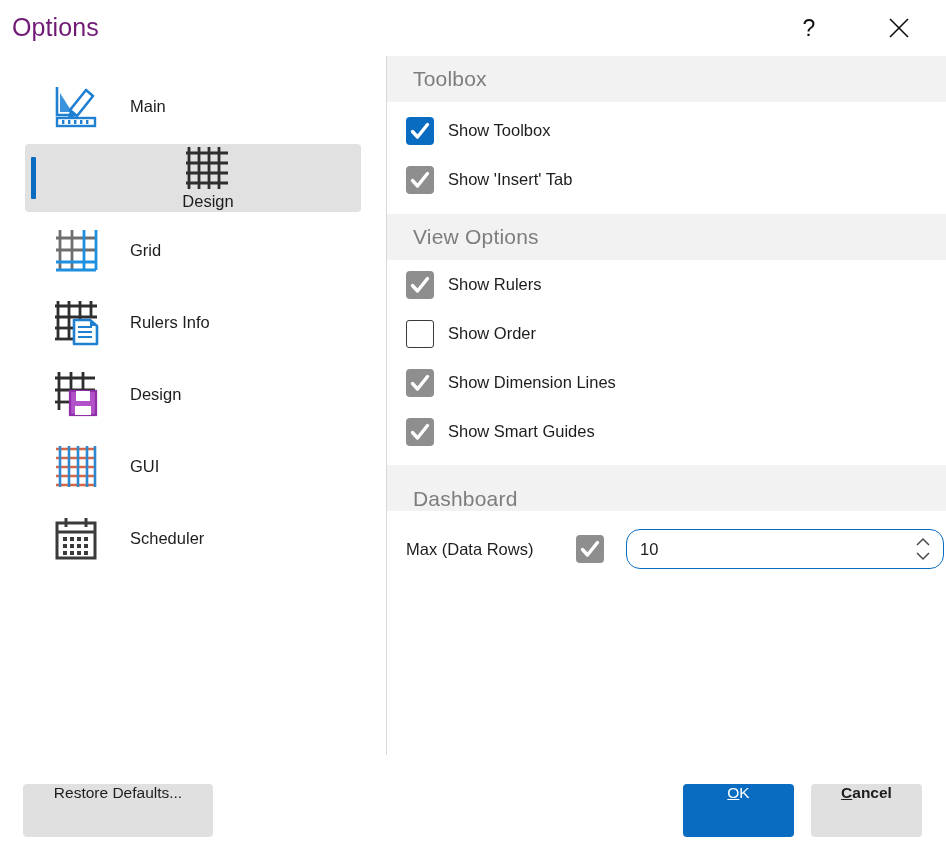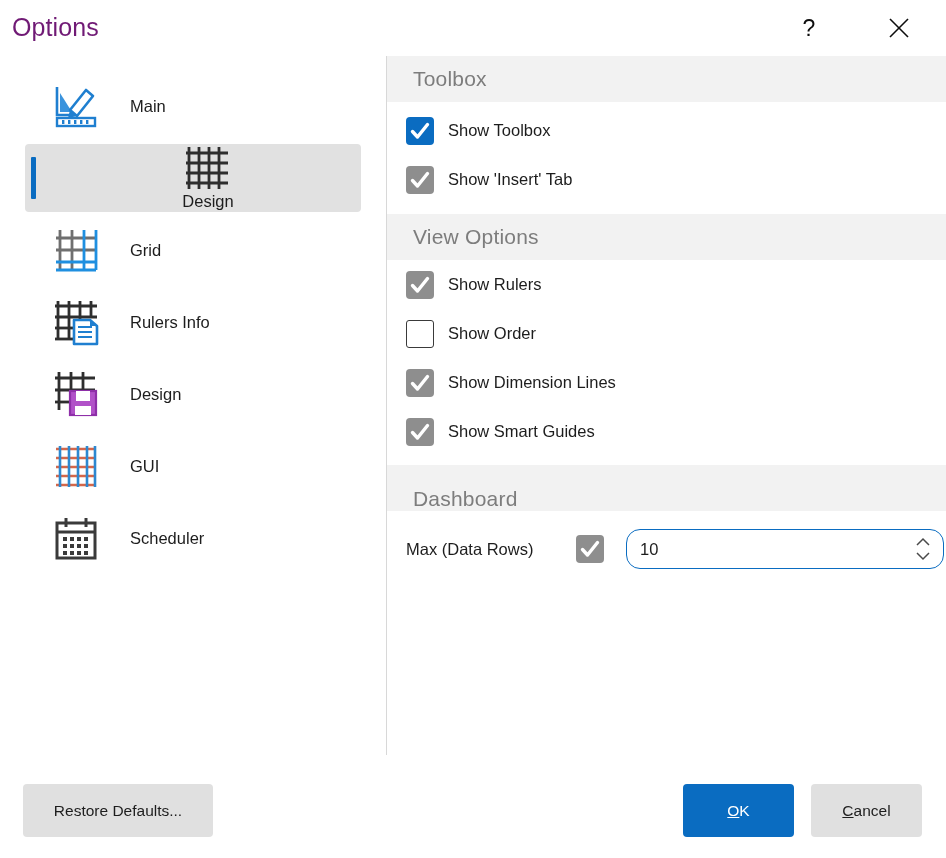--- a/index.html
+++ b/index.html
@@ -211,21 +211,21 @@
     position: absolute;
     left: 0;
     top: 756px;
     width: 946px;
     height: 102px;
   }
   .btn {
     position: absolute;
     border-radius: 4px;
     display: flex;
-    align-items: center;
+    align-items: flex-start;
     justify-content: center;
     font-size: 15.5px;
     cursor: default;
     box-sizing: border-box;
   }
   .btn-restore {
     left: 23px;
     top: 28px;
     width: 190px;
     height: 53px;
@@ -240,20 +240,21 @@
     background: #0a6cc1;
     color: #ffffff;
   }
   .btn-cancel {
     left: 811px;
     top: 28px;
     width: 111px;
     height: 53px;
     background: #e0e0e0;
     color: #1d1d1d;
+    font-weight: bold;
   }
   .u { text-decoration: underline; }
 </style>
 </head>
 <body>
 
 <div class="titlebar">
   <div class="title-text">Options</div>
 
   <div class="tb-btn tb-help">

